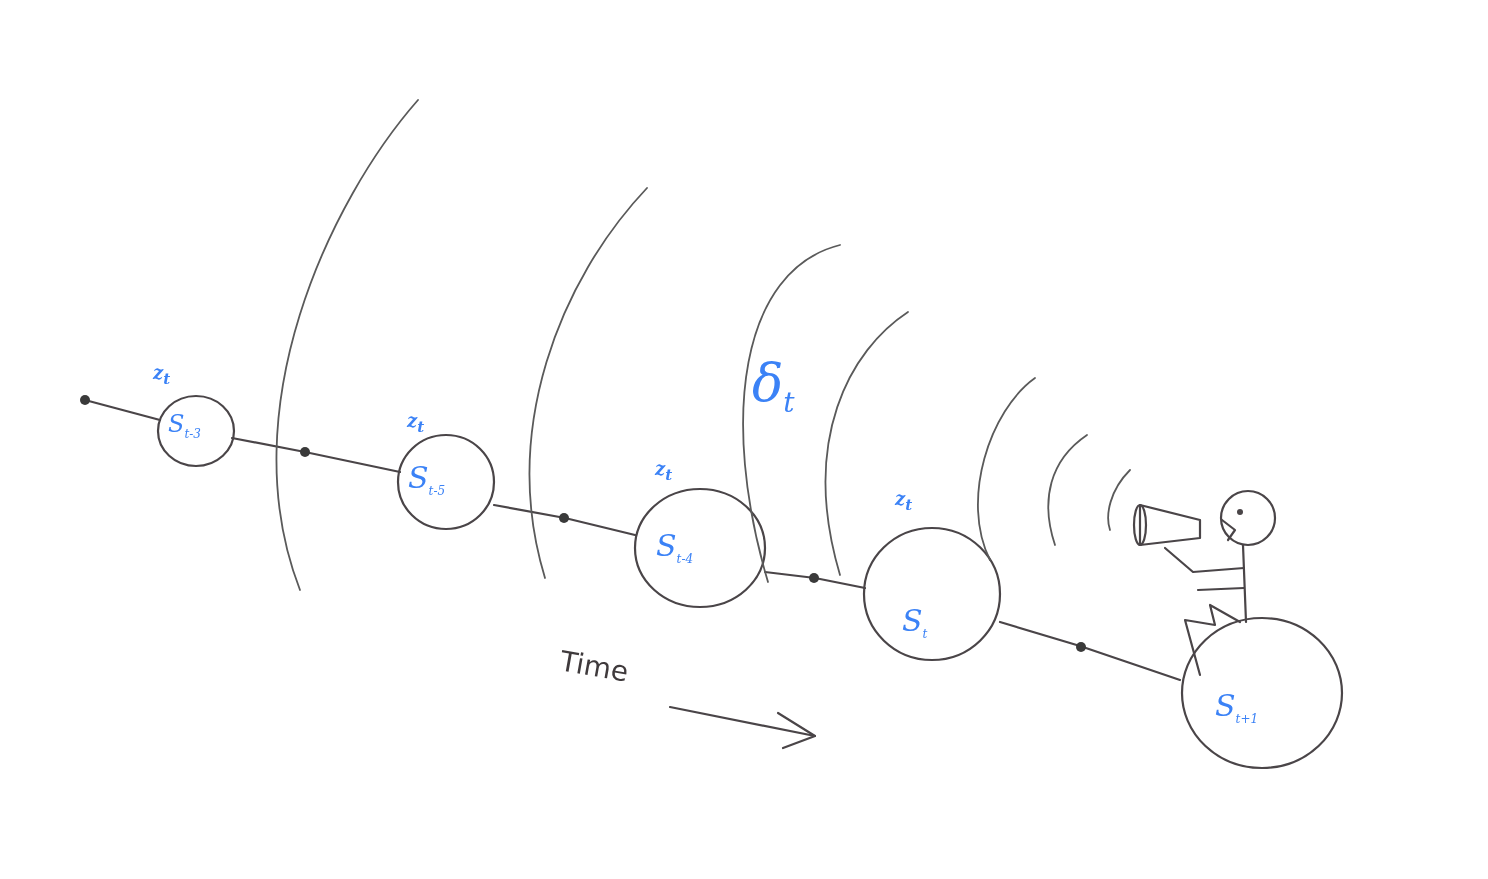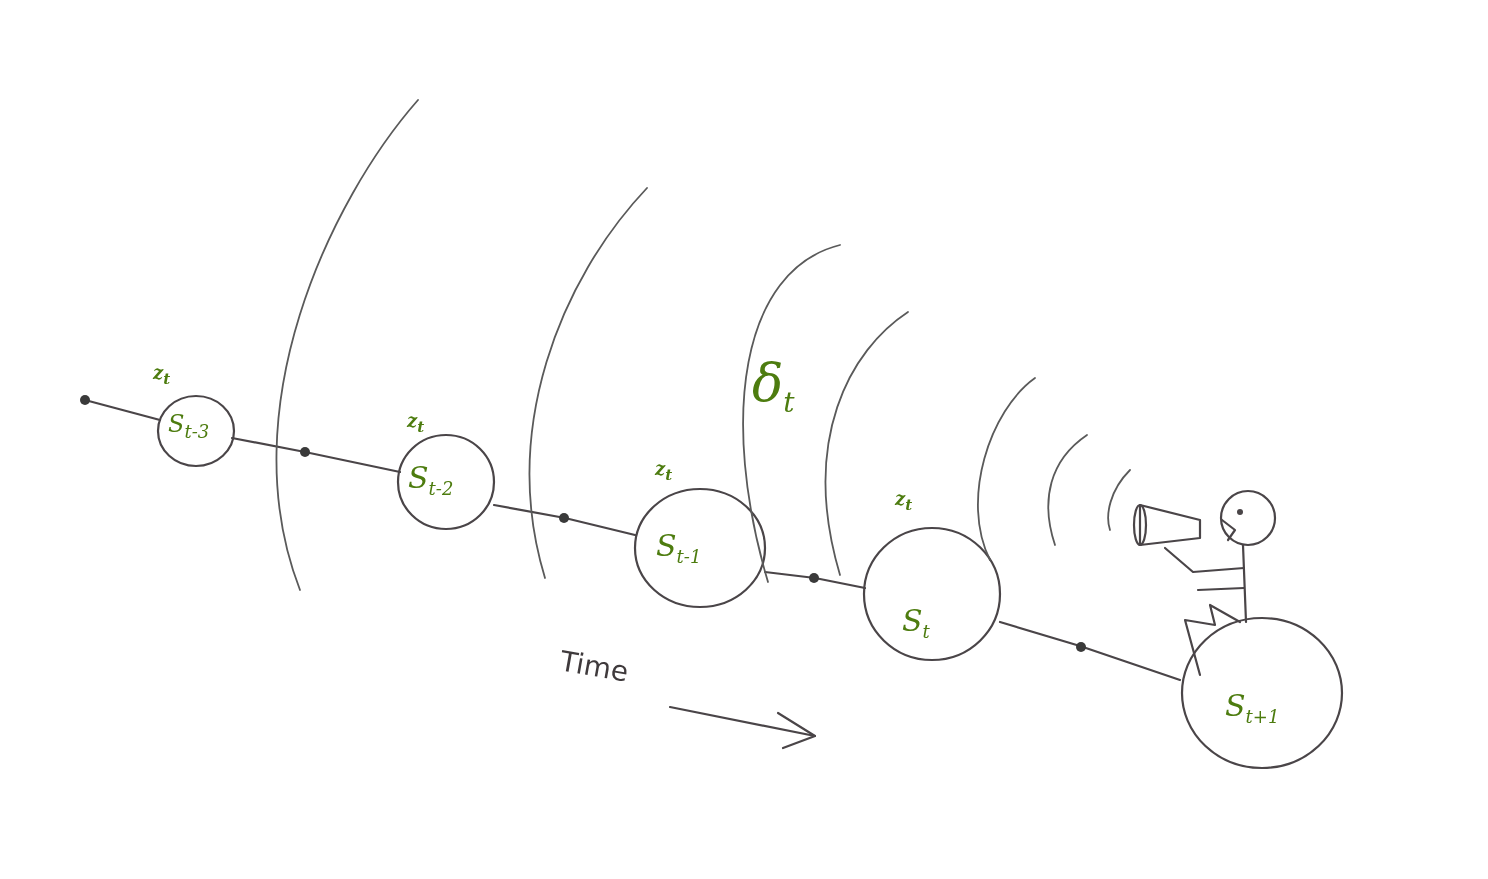--- a/index.html
+++ b/index.html
@@ -1,24 +1,24 @@
 <!DOCTYPE html>
 <html><head>
   <meta charset="utf-8">
   <style>
     html, body { margin: 0; padding: 0; background: #ffffff; }
     body { width: 1488px; height: 879px; overflow: hidden; position: relative; font-family: "DejaVu Serif", serif; }
     svg { position: absolute; left: 0; top: 0; }
     .ink { stroke: #4a4548; fill: none; stroke-width: 2.2; stroke-linecap: round; stroke-linejoin: round; }
     .wave { stroke: #5a5a5a; fill: none; stroke-width: 1.8; stroke-linecap: round; }
     .dot { fill: #3a3a3a; }
-    .label { position: absolute; color: #4d7c0f; font-family: "DejaVu Serif", serif; font-style: italic; white-space: nowrap; }
+    .label { position: absolute; color: #3b82f6; font-family: "DejaVu Serif", serif; font-style: italic; white-space: nowrap; }
     .z { font-weight: bold; font-size: 18px; }
     .s { font-size: 30px; }
-    .s sub { font-size: 18px; }
+    .s sub { font-size: 12px; }
     .time { position: absolute; color: #3f3a3c; font-family: "DejaVu Sans", sans-serif; font-size: 28px; transform: rotate(10deg); }
   </style>
 </head>
 <body>
 
 <svg width="1488" height="879" viewBox="0 0 1488 879">
 
   <g>
     <path class="ink" d="M85 400 L160 420"></path>
     <path class="ink" d="M232 438 L305 452 L400 472"></path>
@@ -66,20 +66,20 @@
     <ellipse class="ink" cx="1140" cy="525" rx="6" ry="20"></ellipse>
   </g>
 </svg>
 
 <div class="label z" style="left:153px; top:362px;"><span>z</span><sub>t</sub></div>
 <div class="label z" style="left:407px; top:410px;"><span>z</span><sub>t</sub></div>
 <div class="label z" style="left:655px; top:458px;"><span>z</span><sub>t</sub></div>
 <div class="label z" style="left:895px; top:488px;"><span>z</span><sub>t</sub></div>
 
 <div class="label s" style="left:168px; top:410px; font-size:24px;"><span>S</span><sub>t-3</sub></div>
-<div class="label s" style="left:408px; top:460px;"><span>S</span><sub>t-2</sub></div>
-<div class="label s" style="left:656px; top:528px;"><span>S</span><sub>t-1</sub></div>
+<div class="label s" style="left:408px; top:460px;"><span>S</span><sub>t-5</sub></div>
+<div class="label s" style="left:656px; top:528px;"><span>S</span><sub>t-4</sub></div>
 <div class="label s" style="left:902px; top:578px;margin-top:25px;"><span>S</span><sub>t</sub></div>
-<div class="label s" style="left:1215px; top:688px;margin-left:10px;"><span>S</span><sub>t+1</sub></div>
+<div class="label s" style="left:1215px; top:688px;"><span>S</span><sub>t+1</sub></div>
 
 <div class="label" style="left:752px; top:325px; font-size:52px;margin-top:28px;"><span>δ</span><sub style="font-size:28px;">t</sub></div>
 
 <div class="time" style="left:560px; top:650px;">Time</div>
 
 </body></html>

